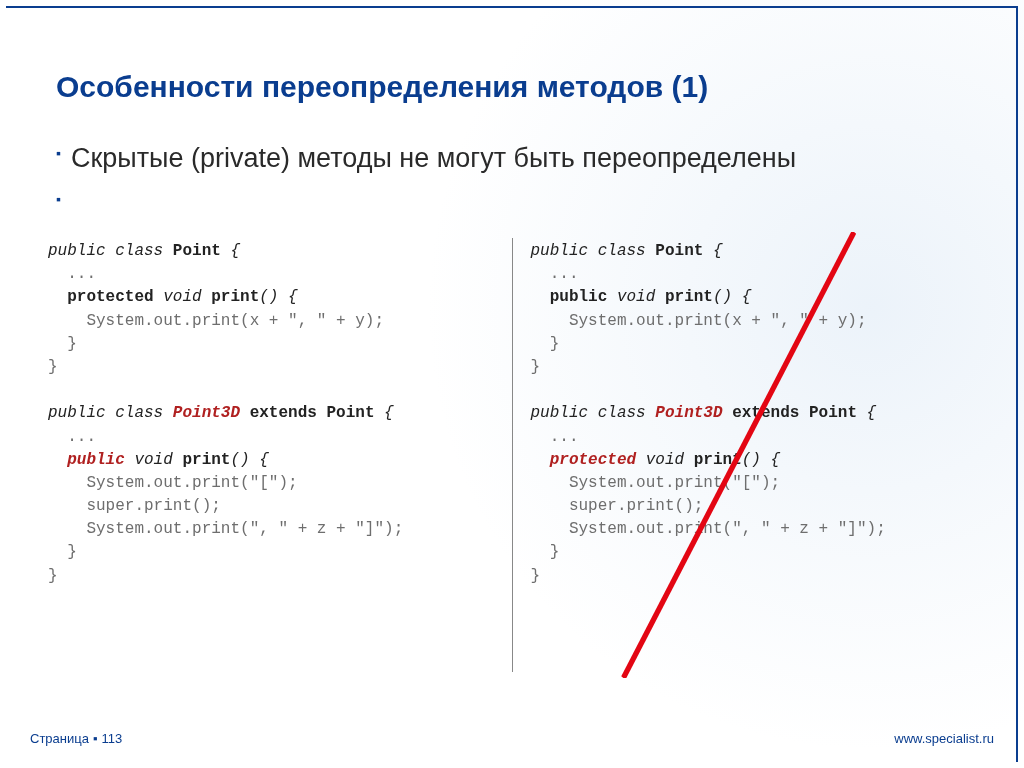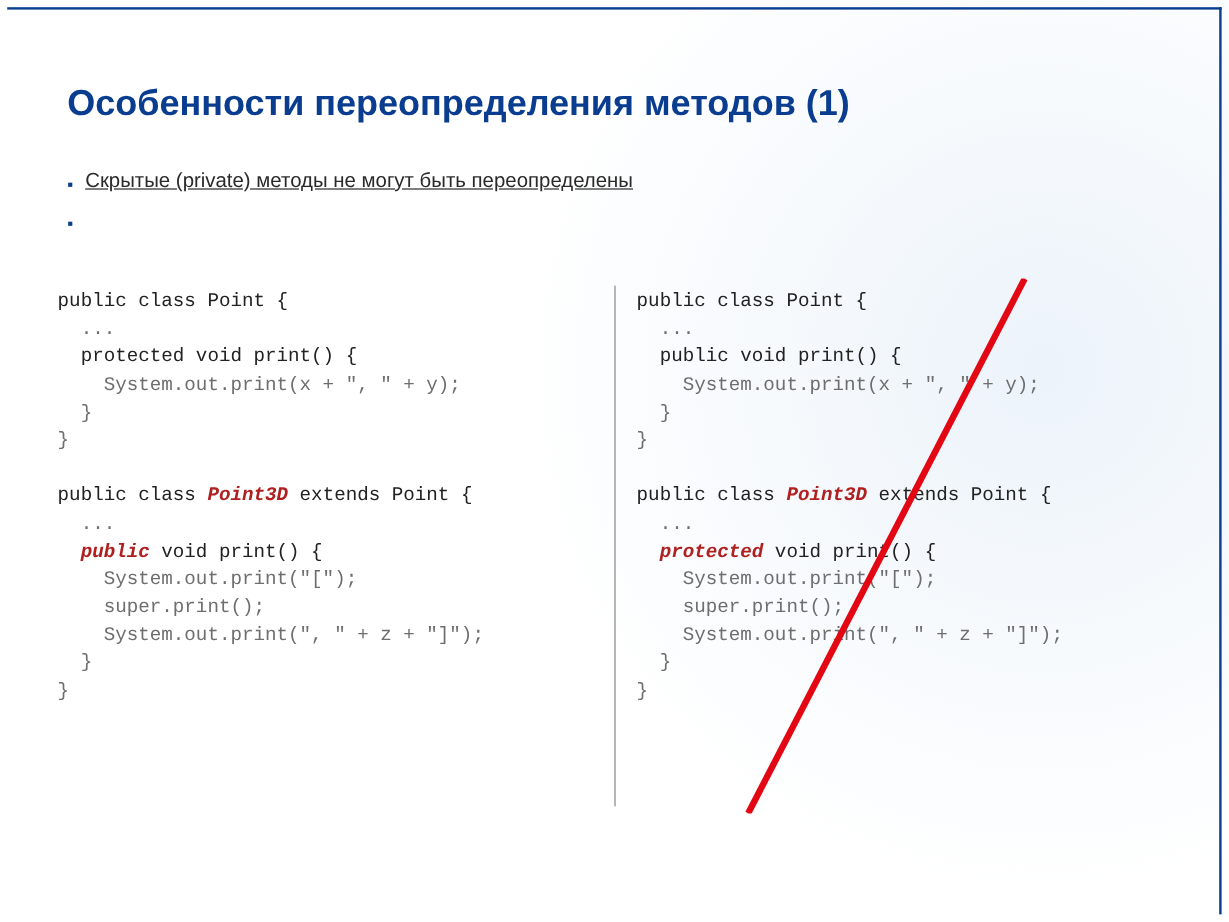--- a/index.html
+++ b/index.html
@@ -26,43 +26,43 @@
     font-size: 30px;
     font-weight: bold;
   }
   .bullets {
     position: absolute;
     top: 140px; left: 56px; right: 40px;
     color: #2a2a2a;
   }
   .bullet-row { display: flex; align-items: flex-start; margin-bottom: 10px; }
   .bullet-mark { color: #0a3d8f; font-size: 14px; margin-right: 10px; margin-top: 5px; }
-  .bullet-text { font-size: 17px; line-height: 1.35; text-decoration: underline; }
+  .bullet-text { font-size: 27px; line-height: 1.35; }
   .code-area {
     position: absolute;
     top: 232px; left: 30px; right: 30px; bottom: 90px;
     display: flex;
   }
   .code-col {
     flex: 1;
     padding: 8px 18px;
     font-family: "Courier New", Courier, monospace;
     font-size: 16px;
     line-height: 1.45;
     color: #6e6e6e;
     white-space: pre;
     position: relative;
   }
   .divider {
     width: 0;
     border-left: 1px solid #888;
     margin: 6px 0;
   }
-  .kw-black { color: #222; }
-  .kw-bold  { color: #222; font-weight: normal; }
+  .kw-black { color: #222; font-style: italic; }
+  .kw-bold  { color: #222; font-weight: bold; }
   .kw-red   { color: #b02020; font-weight: bold; font-style: italic; }
   .strike {
     position: absolute;
     pointer-events: none;
   }
   .footer {
     position: absolute;
     bottom: 22px; left: 30px; right: 30px;
     display: flex;
     justify-content: space-between;
@@ -122,13 +122,19 @@
 <span>    System.out.print("[");</span>
 <span>    super.print();</span>
 <span>    System.out.print(", " + z + "]");</span>
 <span>  }</span>
 <span>}</span>
 <svg class="strike" style="left:0;top:0;width:100%;height:100%;" viewBox="0 0 480 350" preserveAspectRatio="none">
   <line x1="110" y1="350" x2="340" y2="0" stroke="#e30613" stroke-width="5"></line>
 </svg></div>
   </div>
 
+  <div class="footer">
+    <div>
+      <span>Страница</span><span class="sep">▪</span><span>113</span>
+    </div>
+    <div>www.specialist.ru</div>
+  </div>
 </div>
 
 </body></html>

